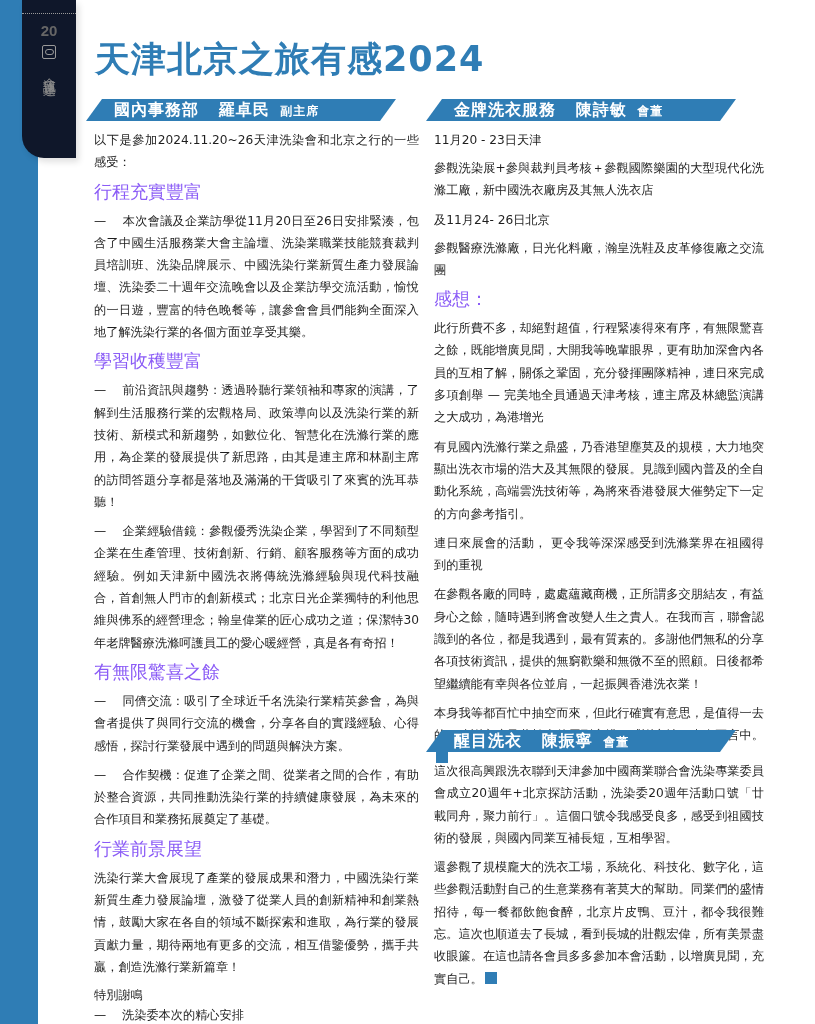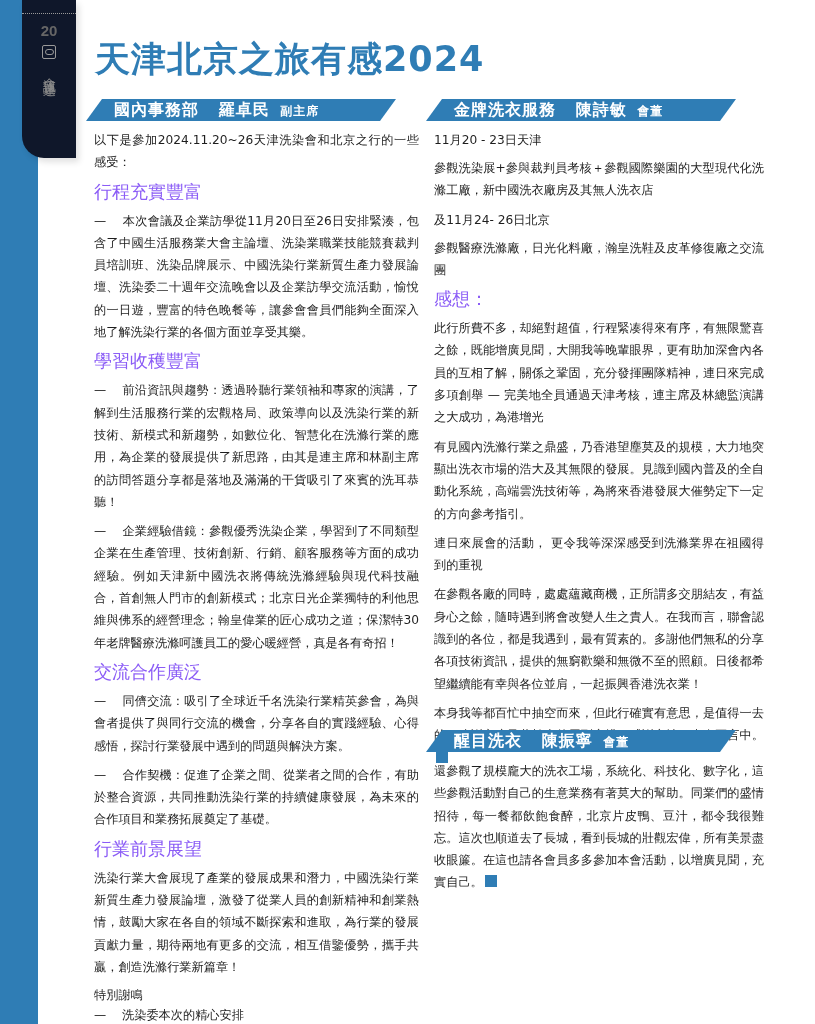--- a/index.html
+++ b/index.html
@@ -73,21 +73,21 @@
 
   <p>以下是參加2024.11.20~26天津洗染會和北京之行的一些感受：</p>
 
   <div class="subhead">行程充實豐富</div>
   <p><span>—</span>&nbsp;&nbsp;&nbsp;&nbsp;<span>本次會議及企業訪學從11月20日至26日安排緊湊，包含了中國生活服務業大會主論壇、洗染業職業技能競賽裁判員培訓班、洗染品牌展示、中國洗染行業新質生產力發展論壇、洗染委二十週年交流晚會以及企業訪學交流活動，愉悅的一日遊，豐富的特色晚餐等，讓參會會員們能夠全面深入地了解洗染行業的各個方面並享受其樂。</span></p>
 
   <div class="subhead">學習收穫豐富</div>
   <p><span>—</span>&nbsp;&nbsp;&nbsp;&nbsp;<span>前沿資訊與趨勢：透過聆聽行業領袖和專家的演講，了解到生活服務行業的宏觀格局、政策導向以及洗染行業的新技術、新模式和新趨勢，如數位化、智慧化在洗滌行業的應用，為企業的發展提供了新思路，由其是連主席和林副主席的訪問答題分享都是落地及滿滿的干貨吸引了來賓的洗耳恭聽！</span></p>
   <p><span>—</span>&nbsp;&nbsp;&nbsp;&nbsp;<span>企業經驗借鏡：參觀優秀洗染企業，學習到了不同類型企業在生產管理、技術創新、行銷、顧客服務等方面的成功經驗。例如天津新中國洗衣將傳統洗滌經驗與現代科技融合，首創無人門市的創新模式；北京日光企業獨特的利他思維與佛系的經營理念；翰皇偉業的匠心成功之道；保潔特30年老牌醫療洗滌呵護員工的愛心暖經營，真是各有奇招！</span></p>
 
-  <div class="subhead">交流合作廣泛</div>
+  <div class="subhead">有無限驚喜之餘</div>
   <p><span>—</span>&nbsp;&nbsp;&nbsp;&nbsp;<span>同儕交流：吸引了全球近千名洗染行業精英參會，為與會者提供了與同行交流的機會，分享各自的實踐經驗、心得感悟，探討行業發展中遇到的問題與解決方案。</span></p>
   <p><span>—</span>&nbsp;&nbsp;&nbsp;&nbsp;<span>合作契機：促進了企業之間、從業者之間的合作，有助於整合資源，共同推動洗染行業的持續健康發展，為未來的合作項目和業務拓展奠定了基礎。</span></p>
 
   <div class="subhead">行業前景展望</div>
   <p>洗染行業大會展現了產業的發展成果和潛力，中國洗染行業新質生產力發展論壇，激發了從業人員的創新精神和創業熱情，鼓勵大家在各自的領域不斷探索和進取，為行業的發展貢獻力量，期待兩地有更多的交流，相互借鑒優勢，攜手共贏，創造洗滌行業新篇章！</p>
 
   <div class="thanks-head">特別謝鳴</div>
   <div class="thanks-item">
     <span class="dash">—</span>
     <span>洗染委本次的精心安排</span>
@@ -120,14 +120,15 @@
 
 <div class="col col-right-2">
   <div class="banner">
     <div class="banner-shape"></div>
     <div class="banner-text">
       <span>醒目洗衣</span>&nbsp;&nbsp;
       <span>陳振寧</span>
       <span class="role">會董</span>
     </div>
   </div>
+  <p>這次很高興跟洗衣聯到天津參加中國商業聯合會洗染專業委員會成立20週年+北京探訪活動，洗染委20週年活動口號「廿載同舟，聚力前行」。這個口號令我感受良多，感受到祖國技術的發展，與國內同業互補長短，互相學習。</p>
   <p><span>還參觀了規模龐大的洗衣工場，系統化、科技化、數字化，這些參觀活動對自己的生意業務有著莫大的幫助。同業們的盛情招待，每一餐都飲飽食醉，北京片皮鴨、豆汁，都令我很難忘。這次也順道去了長城，看到長城的壯觀宏偉，所有美景盡收眼簾。在這也請各會員多多參加本會活動，以增廣見聞，充實自己。</span><span class="end-mark"></span></p>
 </div>
 
 </body></html>

